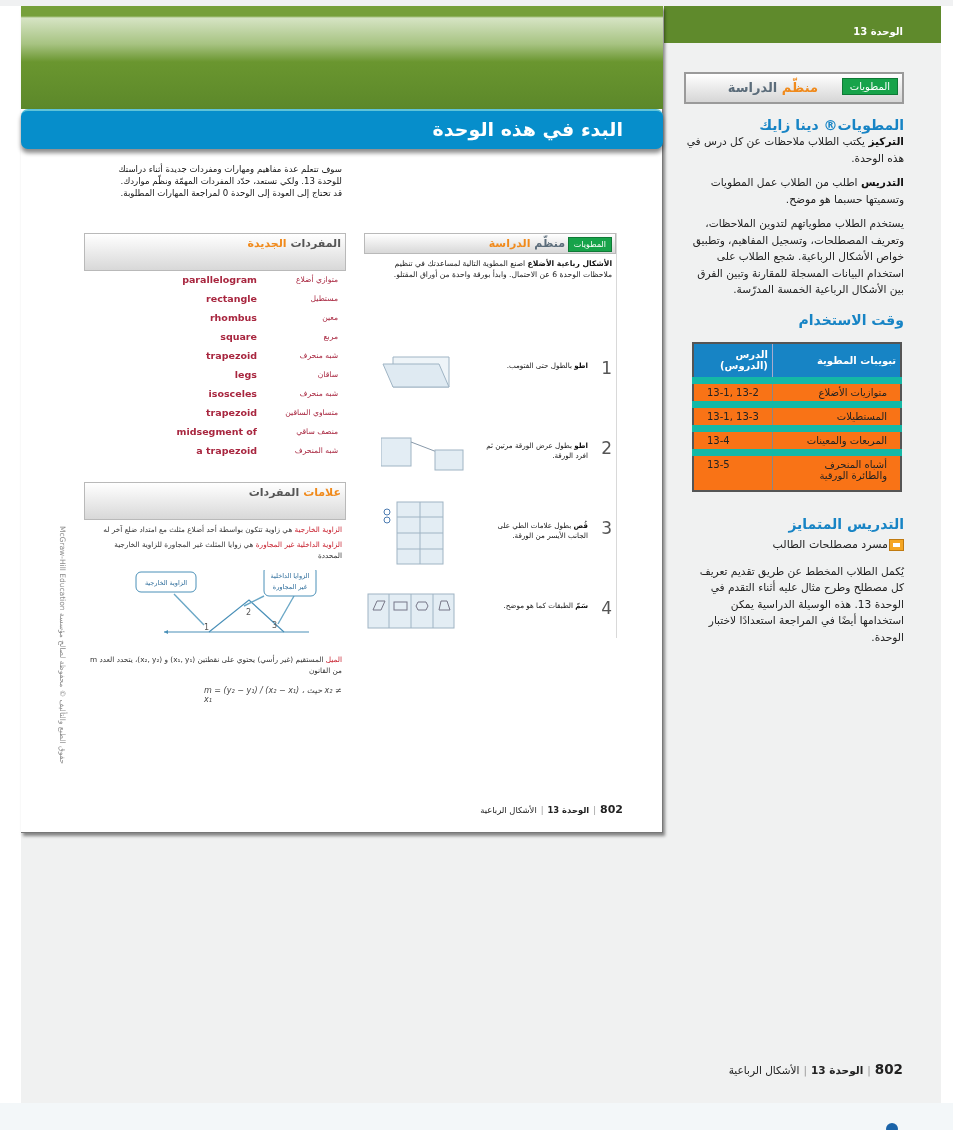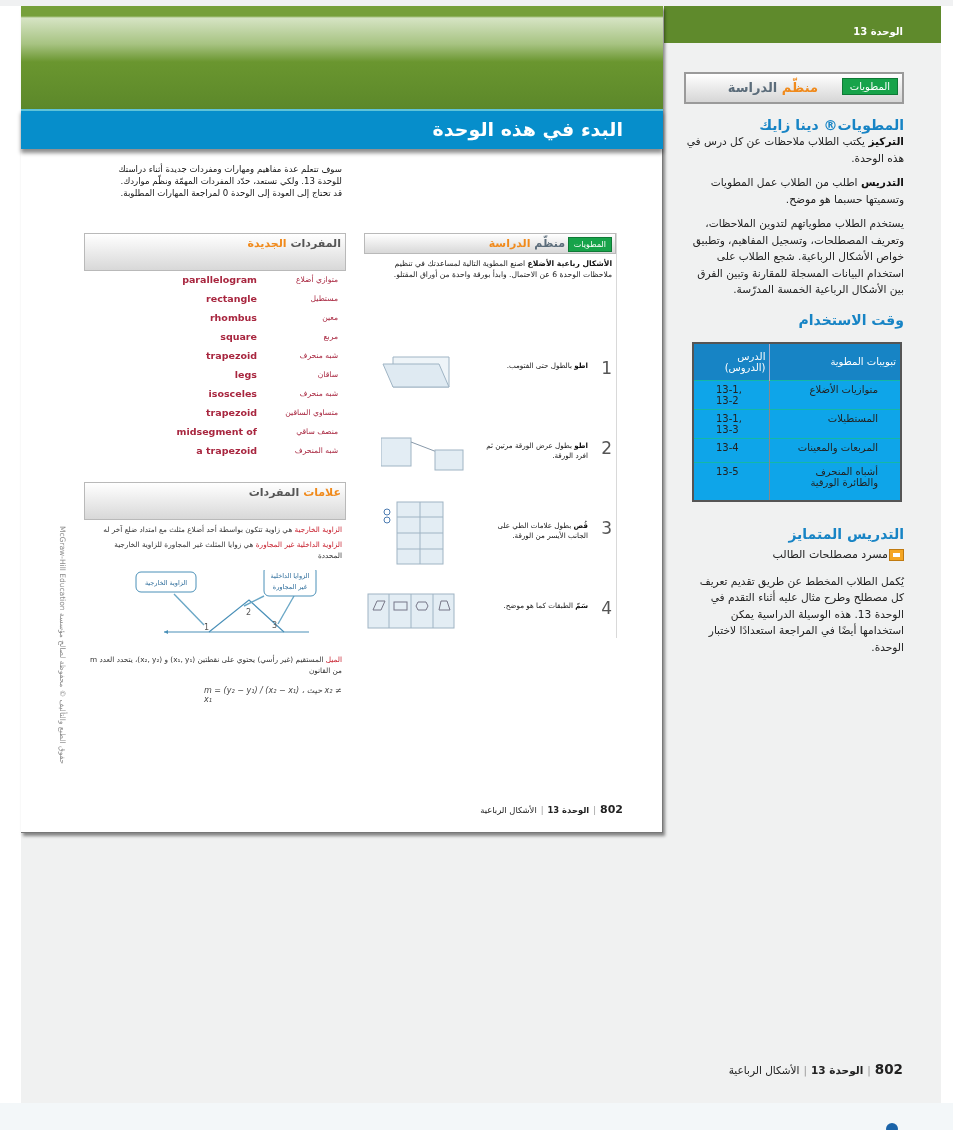--- a/index.html
+++ b/index.html
@@ -10,21 +10,21 @@
     .scroll-dot { position: absolute; left: 886px; top: 1123px; width: 12px; height: 12px; border-radius: 50%; background: #1a63a8; }
     .pagebg { position: absolute; left: 21px; top: 6px; width: 920px; height: 1097px; background: #f0f1f1; }
 
     
     .unitbar { position: absolute; left: 664px; top: 6px; width: 277px; height: 37px; background: #5f8a2c; }
     .unitbar-label { position: absolute; right: 38px; top: 20px; color: #fff; font-size: 10px; font-weight: bold; direction: rtl; }
 
     
     .student { position: absolute; left: 21px; top: 6px; width: 642px; height: 827px; background: #fff; box-shadow: 2px 3px 3px rgba(0,0,0,0.45); border-right: 1px solid #777; border-bottom: 1px solid #777; }
     .sp-green { position: absolute; left: 0; top: 0; width: 642px; height: 103px; background: linear-gradient(#76a03a 0px, #76a03a 10px, #d6e4c4 12px, #a7c382 38px, #6a962f 56px, #5c882a 103px); }
-    .sp-bluebar { position: absolute; left: 0; top: 103px; width: 642px; height: 40px; background: #068ecb; border-top: 2px solid #5ec3d8; box-shadow: 0 4px 4px rgba(0,0,0,0.45); }
+    .sp-bluebar { position: absolute; left: 0; top: 103px; width: 642px; height: 40px; background: #068ecb; border-top: 2px solid #5ec3d8; box-shadow: 0 4px 4px rgba(0,0,0,0.45); border-radius: 7px; }
     .sp-title { position: absolute; right: 40px; top: 7px; color: #fff; font-size: 19px; font-weight: bold; direction: rtl; }
     .intro { position: absolute; right: 320px; top: 157px; width: 320px; font-size: 8.6px; line-height: 12px; direction: rtl; text-align: right; color: #111; font-weight: normal; }
 
     
     .fold { position: absolute; left: 343px; top: 227px; width: 253px; height: 405px; border-right: 1px solid #d9d9d9; }
     .fold-head { height: 21px; background: linear-gradient(#ffffff, #d8d8d8); border: 1px solid #b9b9b9; position: relative; direction: rtl; }
     .badge { position: absolute; top: 3px; display: inline-block; background: #17a34a; color: #fff; font-size: 8px; padding: 2px 5px; border: 1px solid #0f7a36; }
     .fold-head .badge { right: 3px; }
     .fold-head .org { position: absolute; right: 50px; top: 3px; font-size: 11px; font-weight: bold; }
     .org .a { color: #5b6c7a; } .org .b { color: #f08a1c; }
@@ -60,22 +60,22 @@
     
     .rcol { position: absolute; left: 684px; top: 72px; width: 220px; direction: rtl; text-align: right; }
     .rbanner { width: 220px; height: 32px; background: linear-gradient(#ffffff, #d6d6d6); border: 2px solid #9a9a9a; position: relative; }
     .rbanner .badge { right: 4px; top: 4px; font-size: 10px; padding: 2px 7px; }
     .rbanner .org { position: absolute; right: 84px; top: 6px; font-size: 13px; font-weight: bold; }
     .r-h { color: #1784c5; font-weight: bold; font-size: 14px; margin-top: 13px; }
     .r-p { font-size: 10.6px; line-height: 16.5px; color: #222; margin-top: 3px; }
     .r-p b { color: #111; }
     .r-gap { margin-top: 8px; }
     .utable { width: 210px; margin-right: 2px; margin-top: 14px; border-collapse: collapse; font-size: 10px; border: 2px solid #555; direction: rtl; }
-    .utable th { background: #1784c5; color: #fff; font-weight: normal; font-size: 10px; padding: 4px 4px; height: 38px; border-left: 1px solid #aac; }
-    .utable td { padding: 3px 22px; border-top: 1px solid #14b8a6; color: #222; vertical-align: top; background: #0ea5e9; height: 24px; }
+    .utable th { background: #1784c5; color: #fff; font-weight: bold; font-size: 10px; padding: 4px 4px; height: 38px; border-left: 1px solid #aac; }
+    .utable td { padding: 3px 13px; border-top: 7px solid #14b8a6; color: #222; vertical-align: top; background: #f97316; height: 24px; }
     .utable td.lesson { direction: ltr; text-align: left; border-right: 1px solid #888; }
     .r-h2 { color: #1784c5; font-weight: bold; font-size: 14px; margin-top: 24px; }
     .glossary { margin-top: 6px; font-size: 11px; color: #222; position: relative; padding-right: 16px; }
     .gl-icon { position: absolute; right: 0; top: 1px; width: 15px; height: 12px; background: #f5a623; border: 1px solid #c07a10; }
     .gl-icon::after { content: ""; position: absolute; left: 3px; top: 3px; width: 7px; height: 4px; background: #fff; }
     .page-footer { position: absolute; right: 50px; top: 1061px; font-size: 10.5px; direction: rtl; color: #222; }
     .page-footer b { font-size: 13.5px; }
     .sep { color: #999; margin: 0 4px; }
   </style>
 </head>

